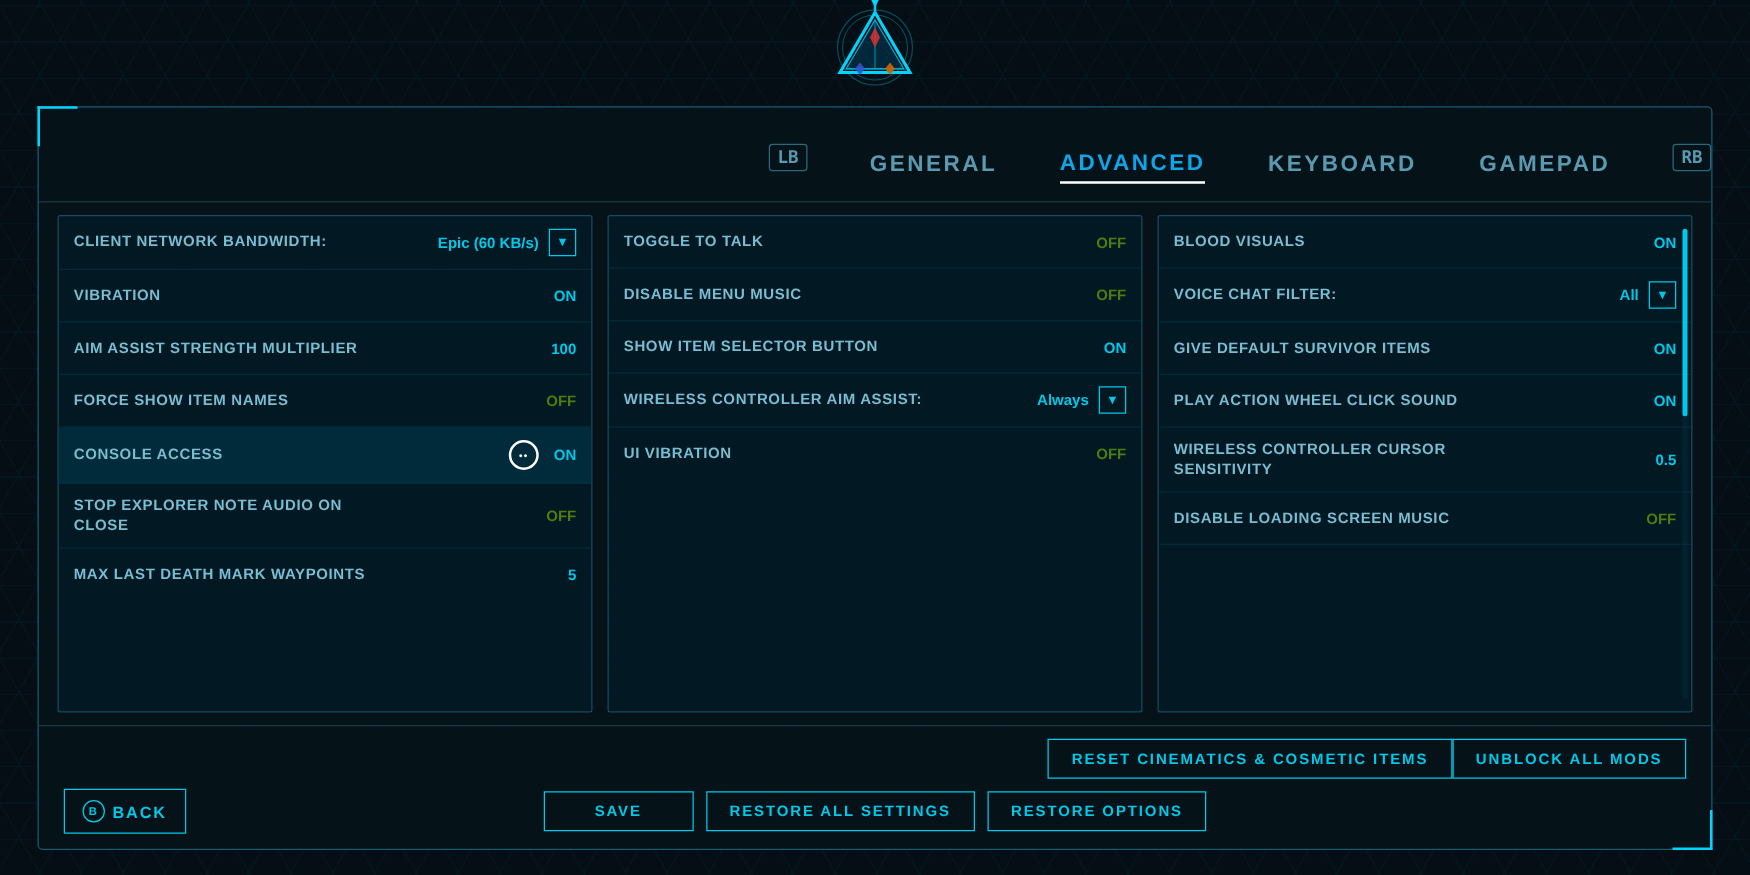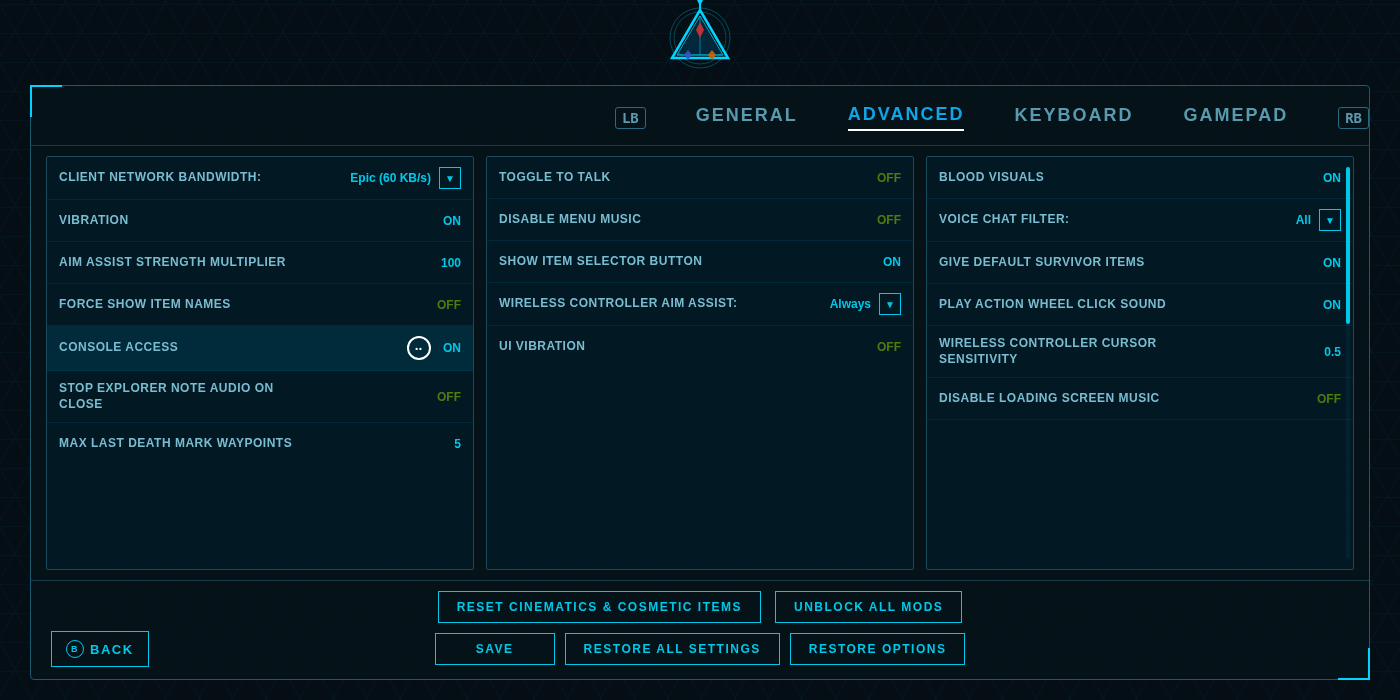--- a/index.html
+++ b/index.html
@@ -122,20 +122,21 @@
     }
 
     .tab-item {
       color: #5a9ab0;
       font-size: 18px;
       font-weight: bold;
       letter-spacing: 2px;
       cursor: pointer;
       padding-bottom: 4px;
       text-transform: uppercase;
+      margin-top: 16px;
     }
 
     .tab-item.active {
       color: #0ea5e9;
       border-bottom: 2px solid #ffffff;
     }
 
     
     .content-area {
       display: flex;
@@ -252,22 +253,21 @@
     }
 
     
     .bottom-area {
       padding: 10px 20px 14px;
       border-top: 1px solid #1a3a4a;
     }
 
     .bottom-row1 {
       display: flex;
-      justify-content: center;
-      gap: 14px;
+      justify-content: flex-end;
       margin-bottom: 10px;
     }
 
     .bottom-row2 {
       display: flex;
       justify-content: center;
       align-items: center;
       gap: 10px;
       position: relative;
     }

